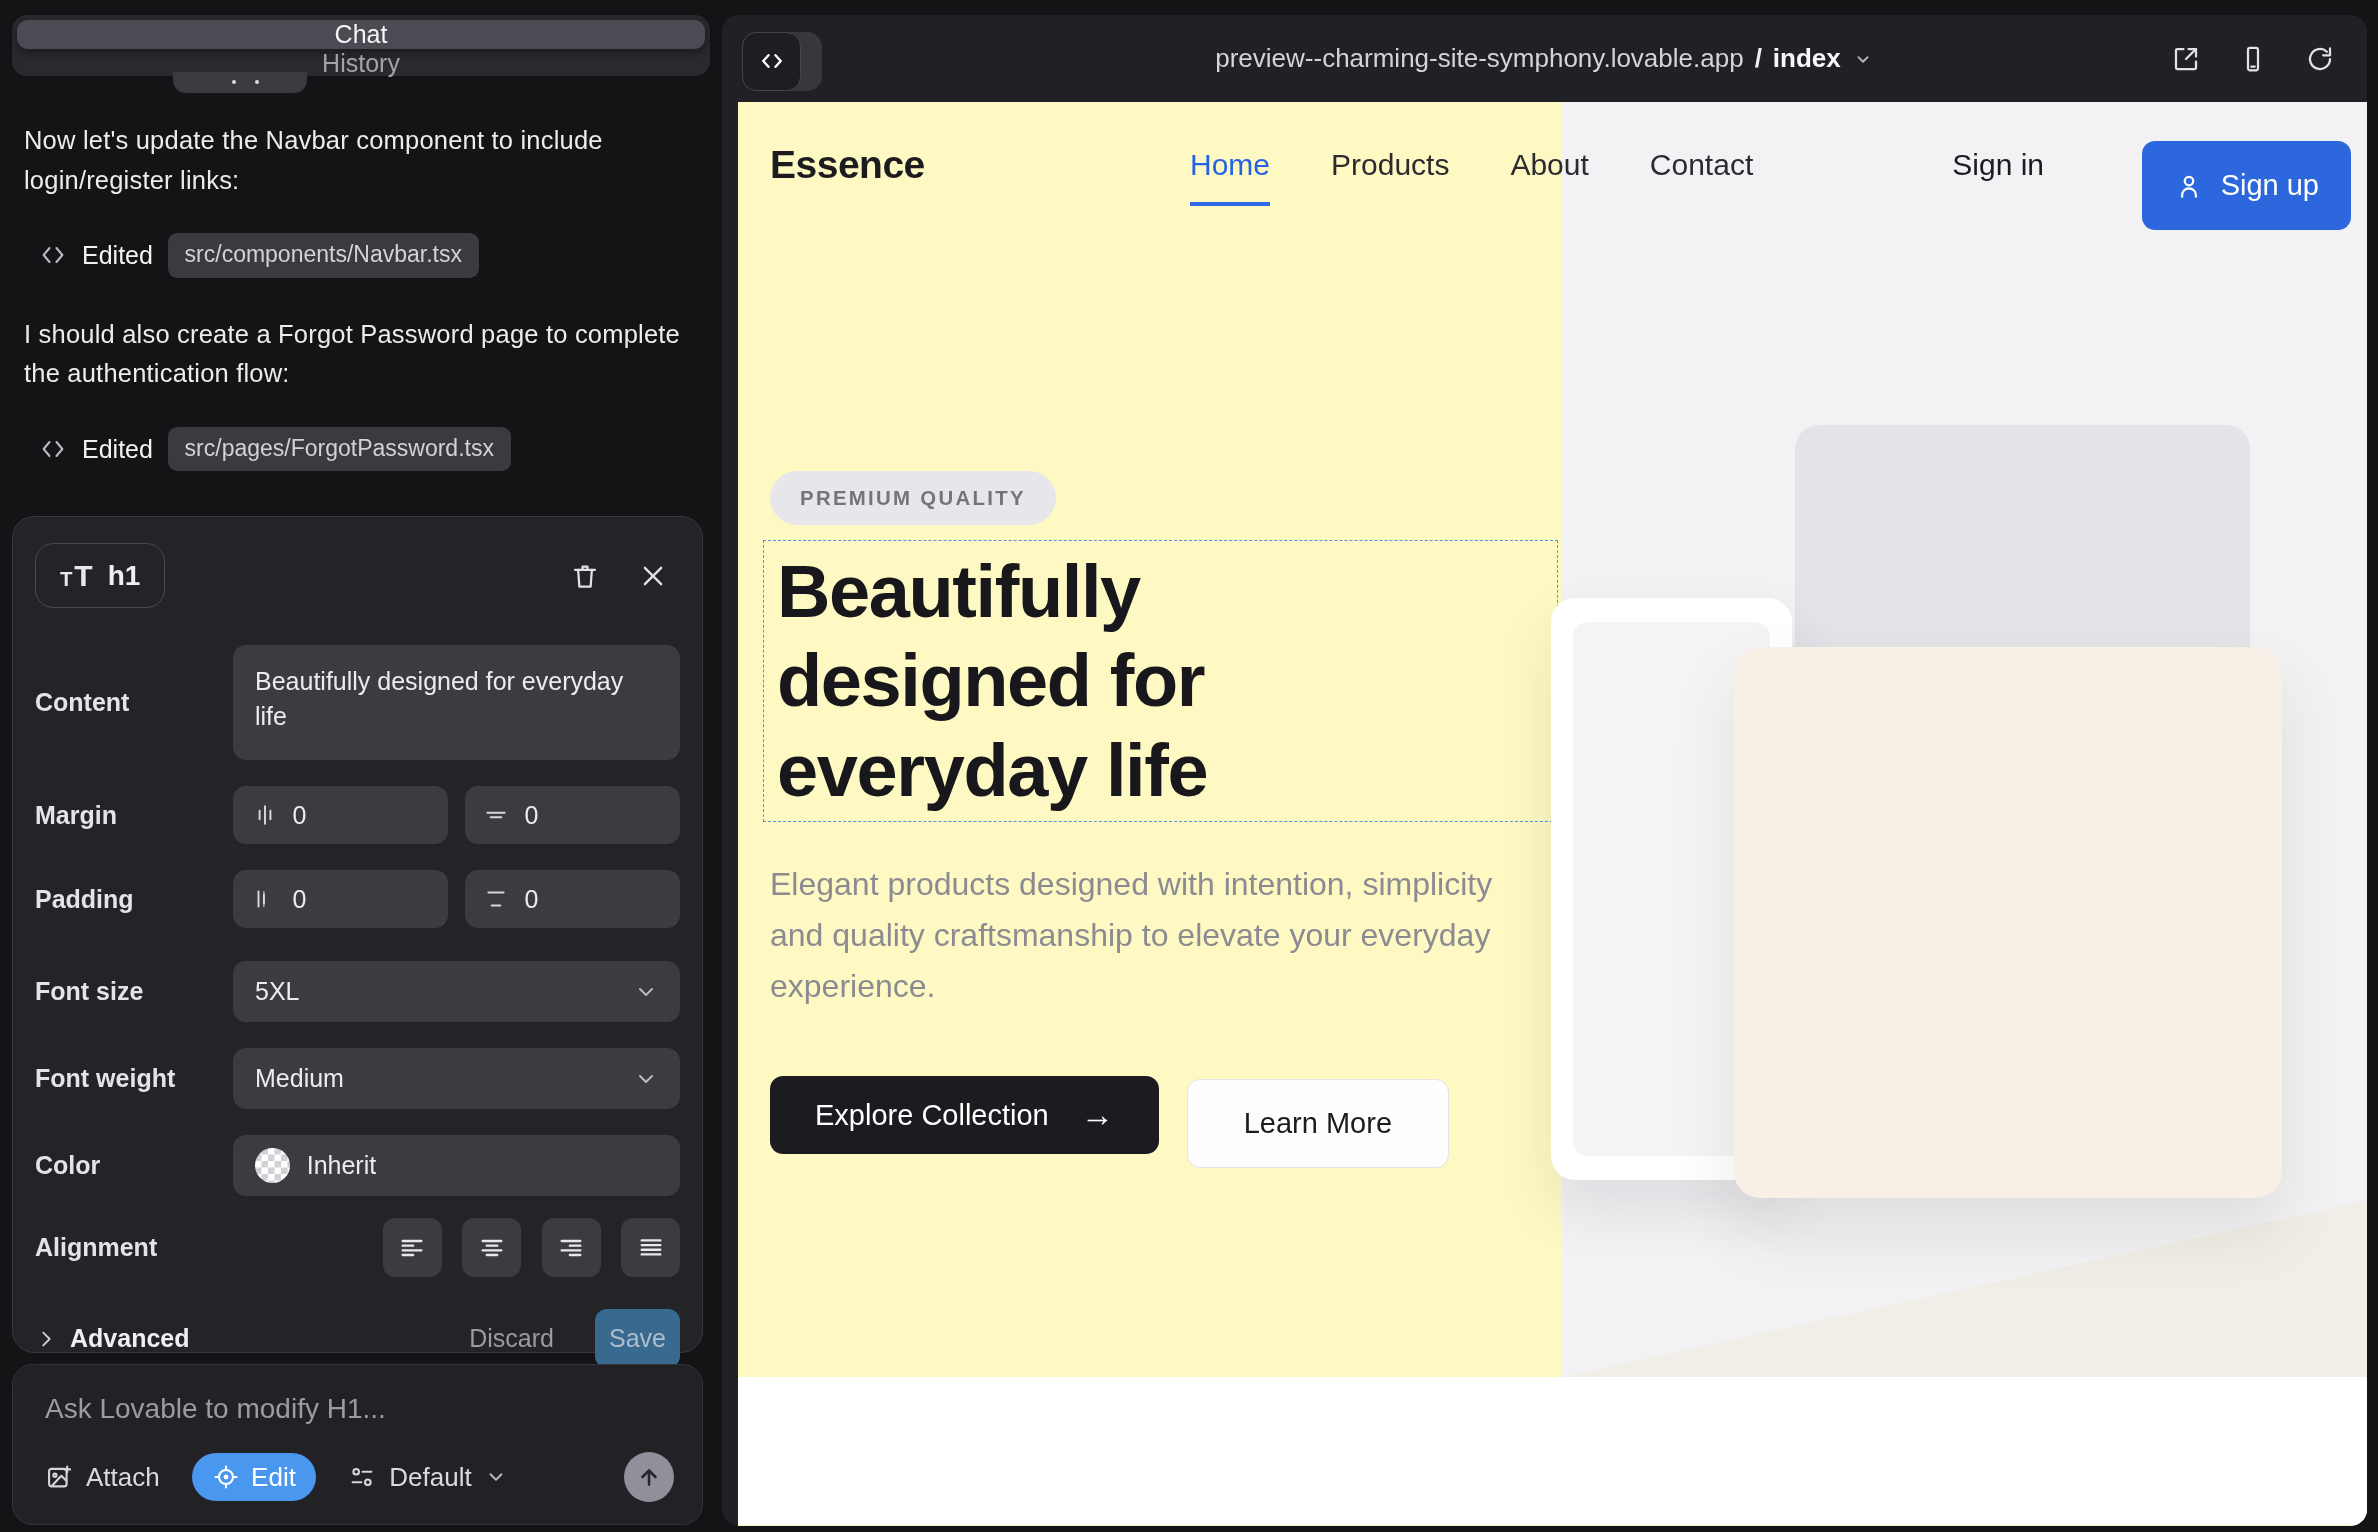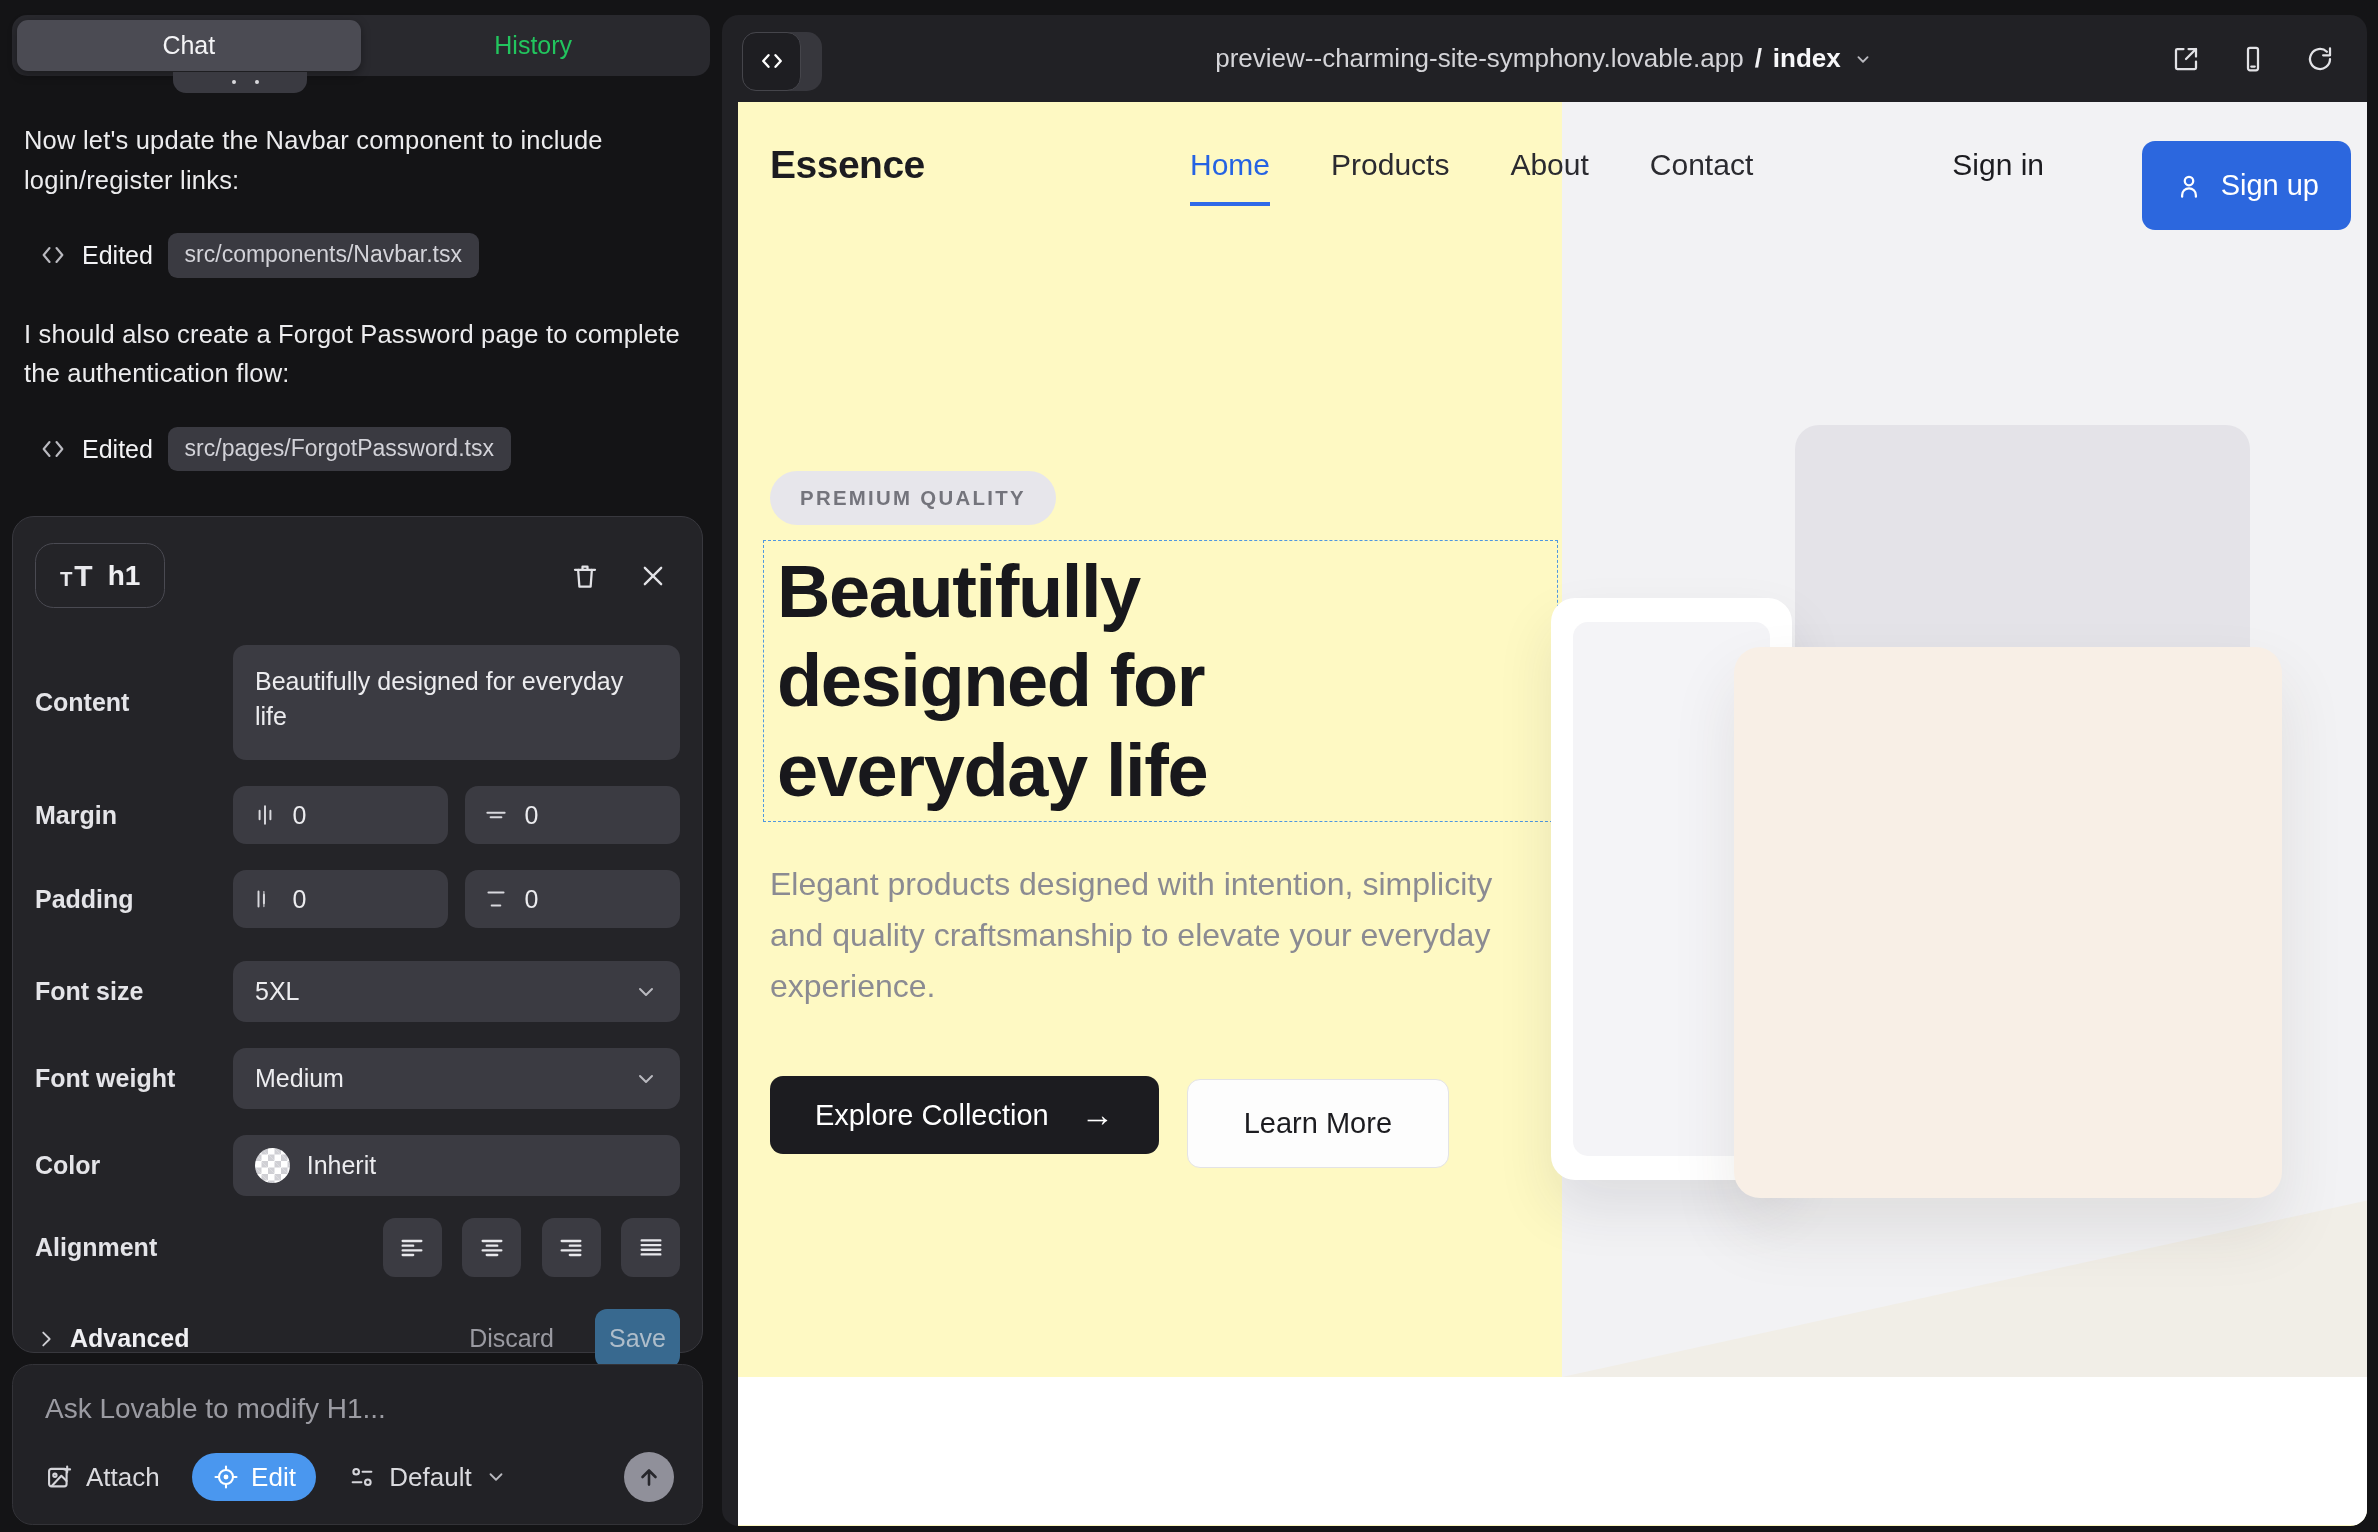--- a/index.html
+++ b/index.html
@@ -9,25 +9,25 @@
     background:#141416; font-family:"Liberation Sans","DejaVu Sans",sans-serif;
     -webkit-font-smoothing:antialiased;
   }
   svg { display:block; }
 
   
   .sidebar { position:absolute; left:0; top:0; width:722px; height:1532px; }
 
   .tabbar {
     position:absolute; left:12px; top:15px; width:698px; height:61px;
-    background:#29292e; border-radius:15px; display:flex; align-items:stretch; padding:4.6px;
+    background:#29292e; border-radius:15px; display:flex; align-items:stretch; padding:4.6px;flex-direction:column;
   }
   .tab {
     flex:1; display:flex; align-items:center; justify-content:center;
-    font-size:25px; color:#22c55e; border-radius:11px; cursor:default;
+    font-size:25px; color:#a3a3a3; border-radius:11px; cursor:default;
   }
   .tab.active { background:#4b4b53; color:#f4f4f6; box-shadow:0 3.7px 9.3px rgba(0,0,0,.35); }
 
   .partial-pill {
     position:absolute; left:173px; top:72px; width:134px; height:21.3px;
     background:#3a3a41; border-radius:0 0 13px 13px;
   }
   .partial-pill i { position:absolute; top:8.3px; width:3.7px; height:3.7px; border-radius:1.9px; background:#d7d7db; }
   .partial-pill i:nth-child(1){ left:59px; } .partial-pill i:nth-child(2){ left:82px; }
 

